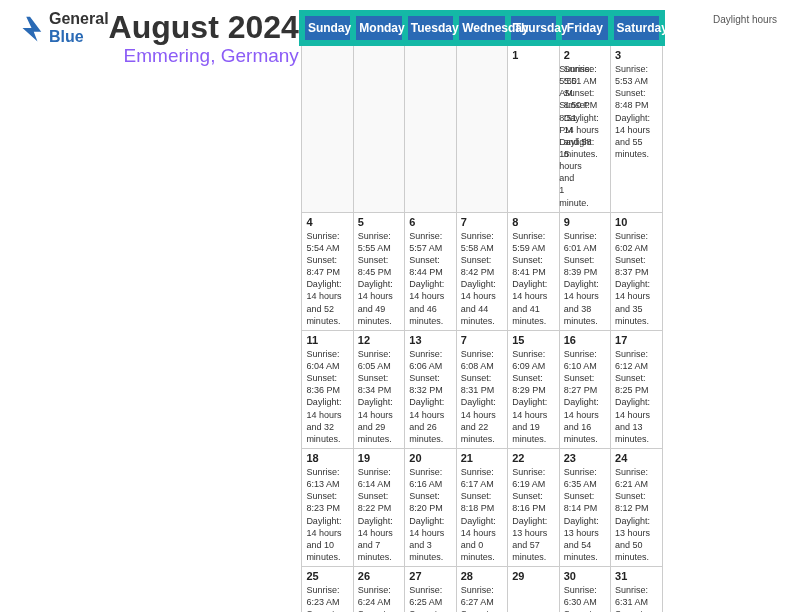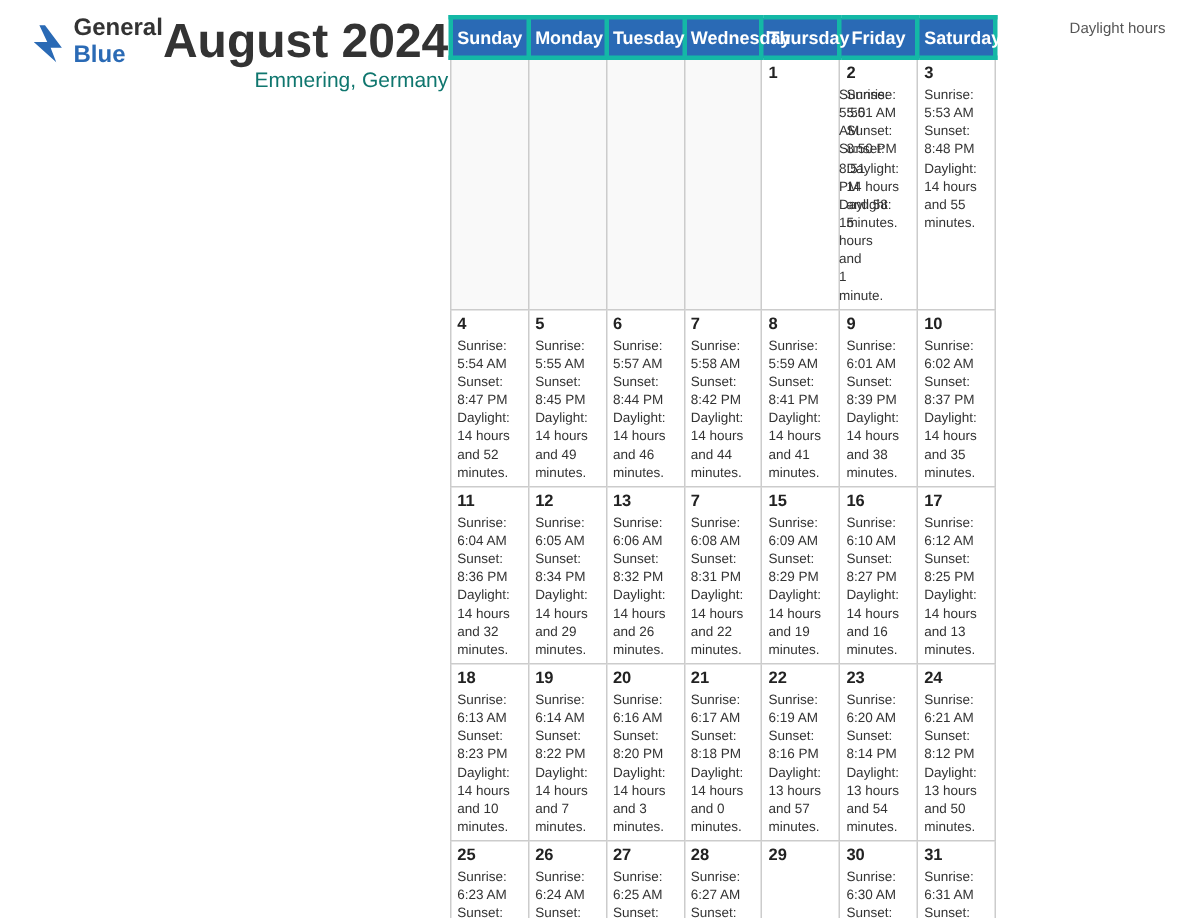--- a/index.html
+++ b/index.html
@@ -50,37 +50,37 @@
     .title-block {
       text-align: right;
     }
     .title-month {
       font-size: 32px;
       font-weight: bold;
       color: #333;
       line-height: 1.1;
     }
     .title-location {
-      font-size: 14px;
-      color: #0f766e;
+      font-size: 19px;
+      color: #8b5cf6;
     }
     .calendar {
       flex: 1;
       border-collapse: collapse;
       width: 100%;
       table-layout: fixed;
     }
     .calendar th {
       background-color: #2a6ab5;
       color: #fff;
       text-align: center;
       padding: 5px 3px;
       font-size: 12px;
       font-weight: bold;
-      border: 3px solid #14b8a6;
+      border: 6px solid #14b8a6;
     }
     .calendar td {
       border: 1px solid #ccc;
       vertical-align: top;
       padding: 3px 4px;
       font-size: 9.5px;
       color: #333;
       background: #fff;
       height: 88px;
     }
@@ -299,21 +299,21 @@
           </td>
           <td>
             <div class="day-number">22</div>
             <div class="day-info" style="white-space: pre-line;">Sunrise: 6:19 AM
 Sunset: 8:16 PM
 Daylight: 13 hours
 and 57 minutes.</div>
           </td>
           <td>
             <div class="day-number">23</div>
-            <div class="day-info" style="white-space: pre-line;">Sunrise: 6:20 AM
+            <div class="day-info" style="white-space: pre-line;">Sunrise: 6:35 AM
 Sunset: 8:14 PM
 Daylight: 13 hours
 and 54 minutes.</div>
           </td>
           <td>
             <div class="day-number">24</div>
             <div class="day-info" style="white-space: pre-line;">Sunrise: 6:21 AM
 Sunset: 8:12 PM
 Daylight: 13 hours
 and 50 minutes.</div>

